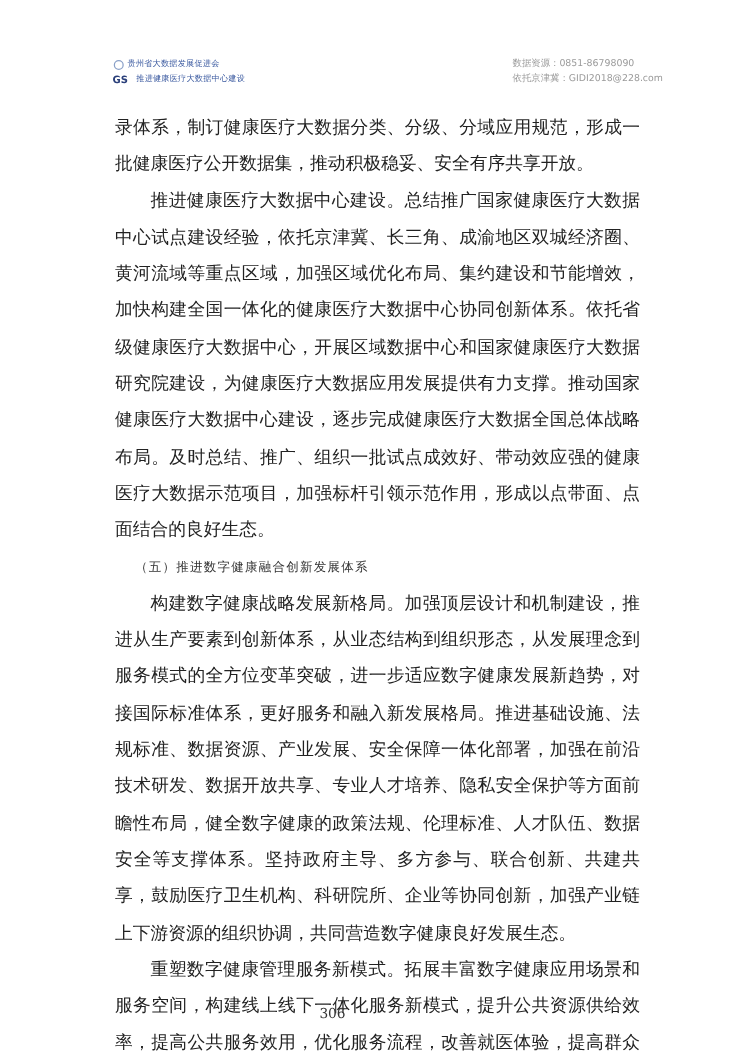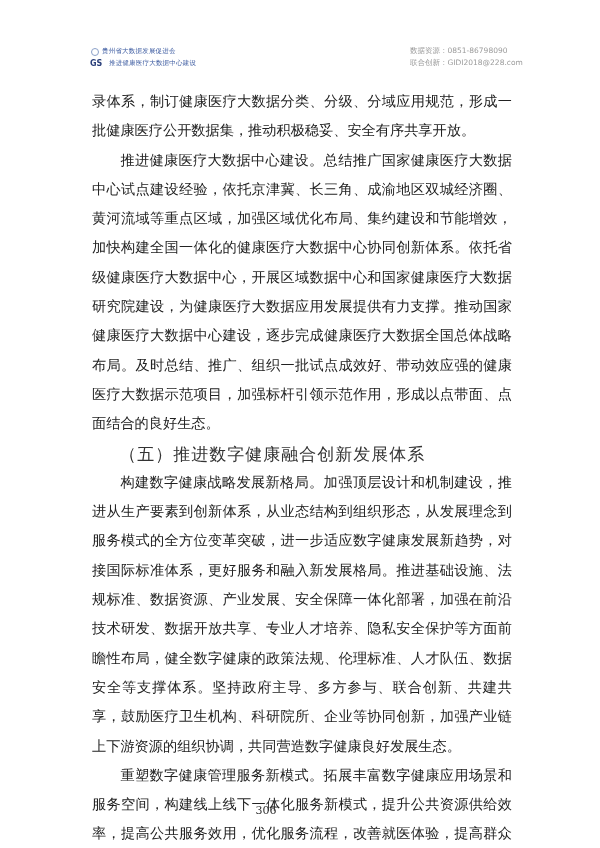--- a/index.html
+++ b/index.html
@@ -6,23 +6,23 @@
     body { width: 600px; height: 848px; position: relative; overflow: hidden; }
     .page { position: absolute; left: 0; top: 16px; width: 600px; height: 848px; background: #fff; }
     .logo { position: absolute; left: 90px; top: 30px; width: 110px; height: 24px; }
     .logo-row { display: flex; align-items: center; height: 11px; margin-bottom: 1px; }
     .logo-mark { width: 9px; height: 9px; margin-right: 3px; position: relative; }
     .logo-mark.circle { border: 1.5px solid #8aa0c8; border-radius: 50%; width: 6px; height: 6px; margin-left:1px; }
     .logo-mark.gs { color: #2a3f7a; font: bold 8px "DejaVu Sans", sans-serif; line-height: 9px; width: 16px; }
     .logo-text { font: 6.5px "DejaVu Sans", sans-serif; color: #3b5aa0; letter-spacing: 0.2px; white-space: nowrap; }
     .contact { position: absolute; left: 410px; top: 29px; font: 7.5px "DejaVu Sans", sans-serif; color: #9a9a9a; line-height: 12px; }
     .body-text { position: absolute; left: 92px; top: 72px; width: 420px; font-family: "DejaVu Serif", serif; font-size: 14.2px; color: #222; line-height: 29.3px; }
-    .body-text p { margin: 0; text-align: justify; text-align-last: left; font-family: Liberation Mono, monospace; }
+    .body-text p { margin: 0; text-align: justify; text-align-last: left; }
     .body-text p.indent { text-indent: 2em; }
-    .body-text p.heading { text-indent: 1.6em; font-family: "DejaVu Sans", sans-serif; font-size: 17px; letter-spacing: 1px; color: #333; }
+    .body-text p.heading { text-indent: 1.6em; font-family: "DejaVu Sans", sans-serif; font-size: 10px; letter-spacing: 1px; color: #333; }
     .page-number { position: absolute; left: 0; width: 532px; top: 788px; text-align: center; font: 11px "DejaVu Serif", serif; color: #333; }
   </style>
 </head>
 <body>
 
 <div class="page">
 
   <div class="logo">
     <div class="logo-row">
       <span class="logo-mark circle"></span>
@@ -32,21 +32,21 @@
       <span class="logo-mark gs">GS</span>
       <span class="logo-text">推进健康医疗大数据中心建设</span>
     </div>
   </div>
 
   <div class="contact">
     <div>
       <span>数据资源：</span><span>0851-86798090</span>
     </div>
     <div>
-      <span>联合创新：</span><span>GIDI2018@228.com</span>
+      <span>依托京津冀：</span><span>GIDI2018@228.com</span>
     </div>
   </div>
 
   <div class="body-text">
     <p>录体系，制订健康医疗大数据分类、分级、分域应用规范，形成一批健康医疗公开数据集，推动积极稳妥、安全有序共享开放。</p>
     <p class="indent">推进健康医疗大数据中心建设。总结推广国家健康医疗大数据中心试点建设经验，依托京津冀、长三角、成渝地区双城经济圈、黄河流域等重点区域，加强区域优化布局、集约建设和节能增效，加快构建全国一体化的健康医疗大数据中心协同创新体系。依托省级健康医疗大数据中心，开展区域数据中心和国家健康医疗大数据研究院建设，为健康医疗大数据应用发展提供有力支撑。推动国家健康医疗大数据中心建设，逐步完成健康医疗大数据全国总体战略布局。及时总结、推广、组织一批试点成效好、带动效应强的健康医疗大数据示范项目，加强标杆引领示范作用，形成以点带面、点面结合的良好生态。</p>
     <p class="heading">（五）推进数字健康融合创新发展体系</p>
     <p class="indent">构建数字健康战略发展新格局。加强顶层设计和机制建设，推进从生产要素到创新体系，从业态结构到组织形态，从发展理念到服务模式的全方位变革突破，进一步适应数字健康发展新趋势，对接国际标准体系，更好服务和融入新发展格局。推进基础设施、法规标准、数据资源、产业发展、安全保障一体化部署，加强在前沿技术研发、数据开放共享、专业人才培养、隐私安全保护等方面前瞻性布局，健全数字健康的政策法规、伦理标准、人才队伍、数据安全等支撑体系。坚持政府主导、多方参与、联合创新、共建共享，鼓励医疗卫生机构、科研院所、企业等协同创新，加强产业链上下游资源的组织协调，共同营造数字健康良好发展生态。</p>
     <p class="indent">重塑数字健康管理服务新模式。拓展丰富数字健康应用场景和服务空间，构建线上线下一体化服务新模式，提升公共资源供给效率，提高公共服务效用，优化服务流程，改善就医体验，提高群众看病就医的便捷度。发挥居民电子健康档案的基础性载体作用，以家庭医生签约服务为抓手，为城乡居民提供全方位、全生命周期的数字化健康管理服务。拓展数字健康乡村、智慧健康养老、智慧营养膳食、在线医学教育、智慧中医药等服务，不断满足人民群众多层次、多样化、个性化的健康需求。</p>
   </div>

